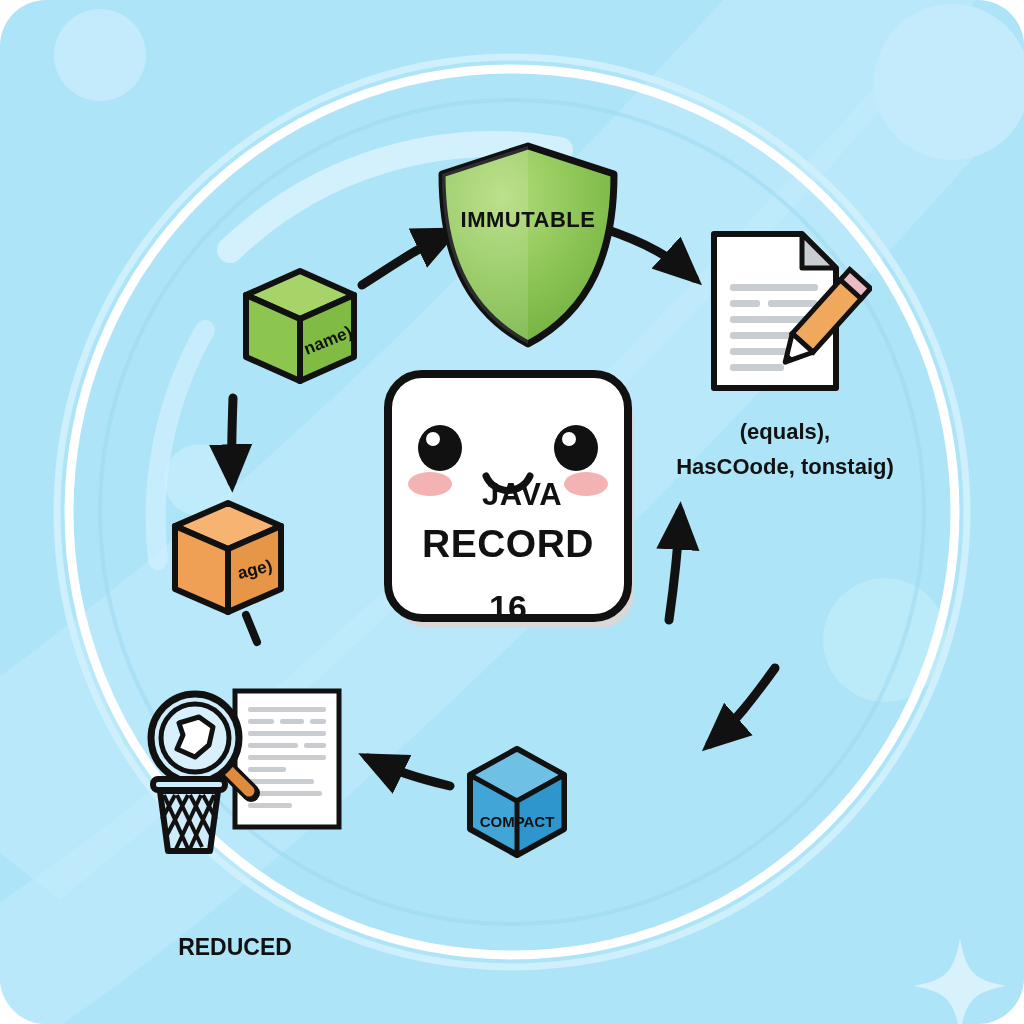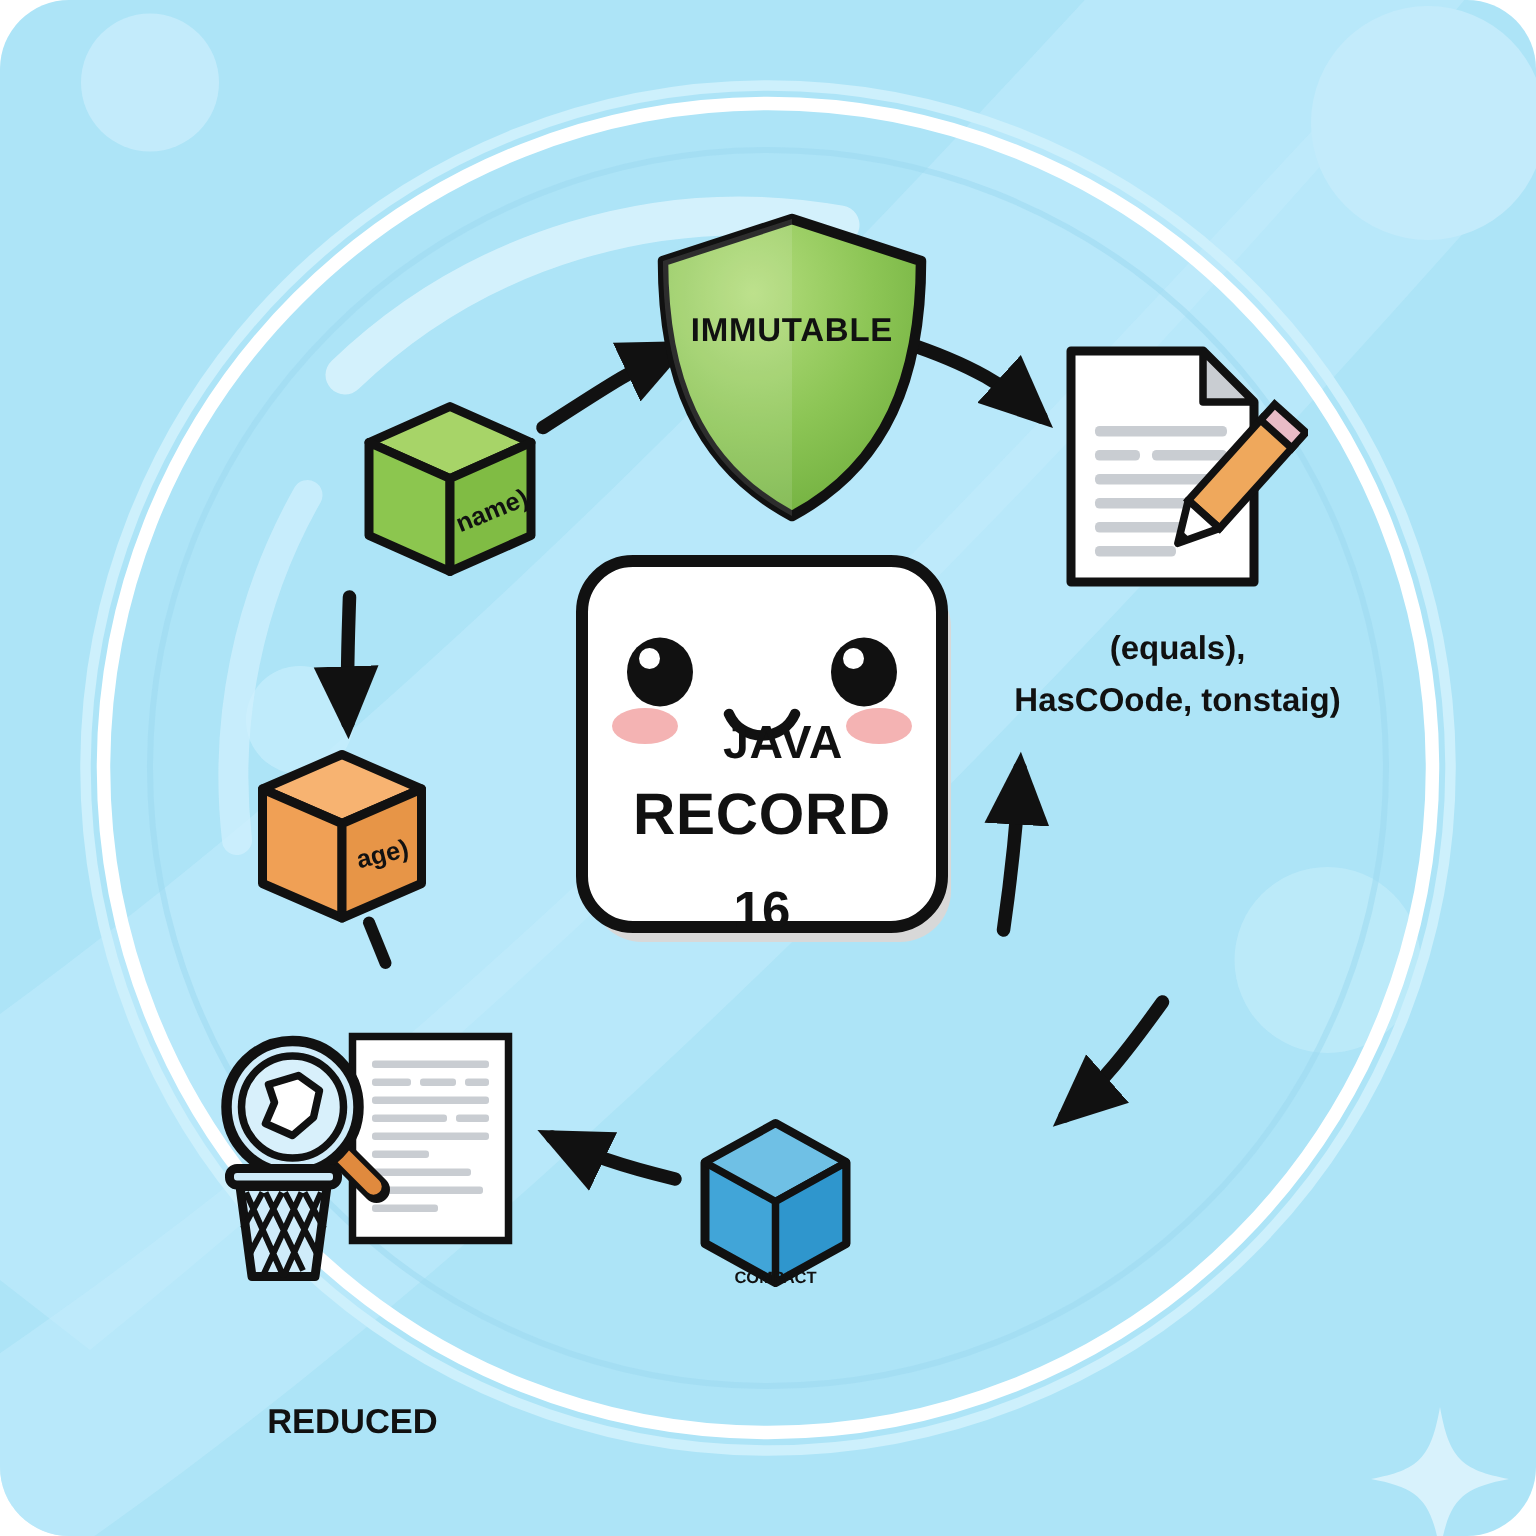--- a/index.html
+++ b/index.html
@@ -117,21 +117,21 @@
         </g>
       </svg>
     </div>
 
     <div class="abs" style="left:463px;top:744px;width:108px;height:116px;">
       <svg width="108" height="116" viewBox="0 0 108 116">
         <path d="M 54 5 L 101 31 L 101 85 L 54 111 L 7 85 L 7 31 Z" fill="#41a5d8" stroke="#111" stroke-width="6" stroke-linejoin="round"></path>
         <path d="M 7 31 L 54 57 L 101 31 L 54 5 Z" fill="#6fc0e5" stroke="#111" stroke-width="5" stroke-linejoin="round"></path>
         <path d="M 54 57 L 101 31 L 101 85 L 54 111 Z" fill="#2f96cd" stroke="#111" stroke-width="5" stroke-linejoin="round"></path>
       </svg>
-      <div class="lbl nosel" style="left:-6px;top:70px;width:120px;font-size:11px;margin-top:32px;">COMPACT</div>
+      <div class="lbl nosel" style="left:-6px;top:70px;width:120px;font-size:15px;">COMPACT</div>
     </div>
 
 
     <div class="abs" style="left:133px;top:683px;width:220px;height:180px;">
       <svg width="220" height="180" viewBox="0 0 220 180">
 
         <g>
           <rect x="102" y="8" width="104" height="136" fill="#ffffff" stroke="#111" stroke-width="5"></rect>
           <g fill="#c9cdd2">
             <rect x="115" y="24" width="78" height="5" rx="2"></rect>

